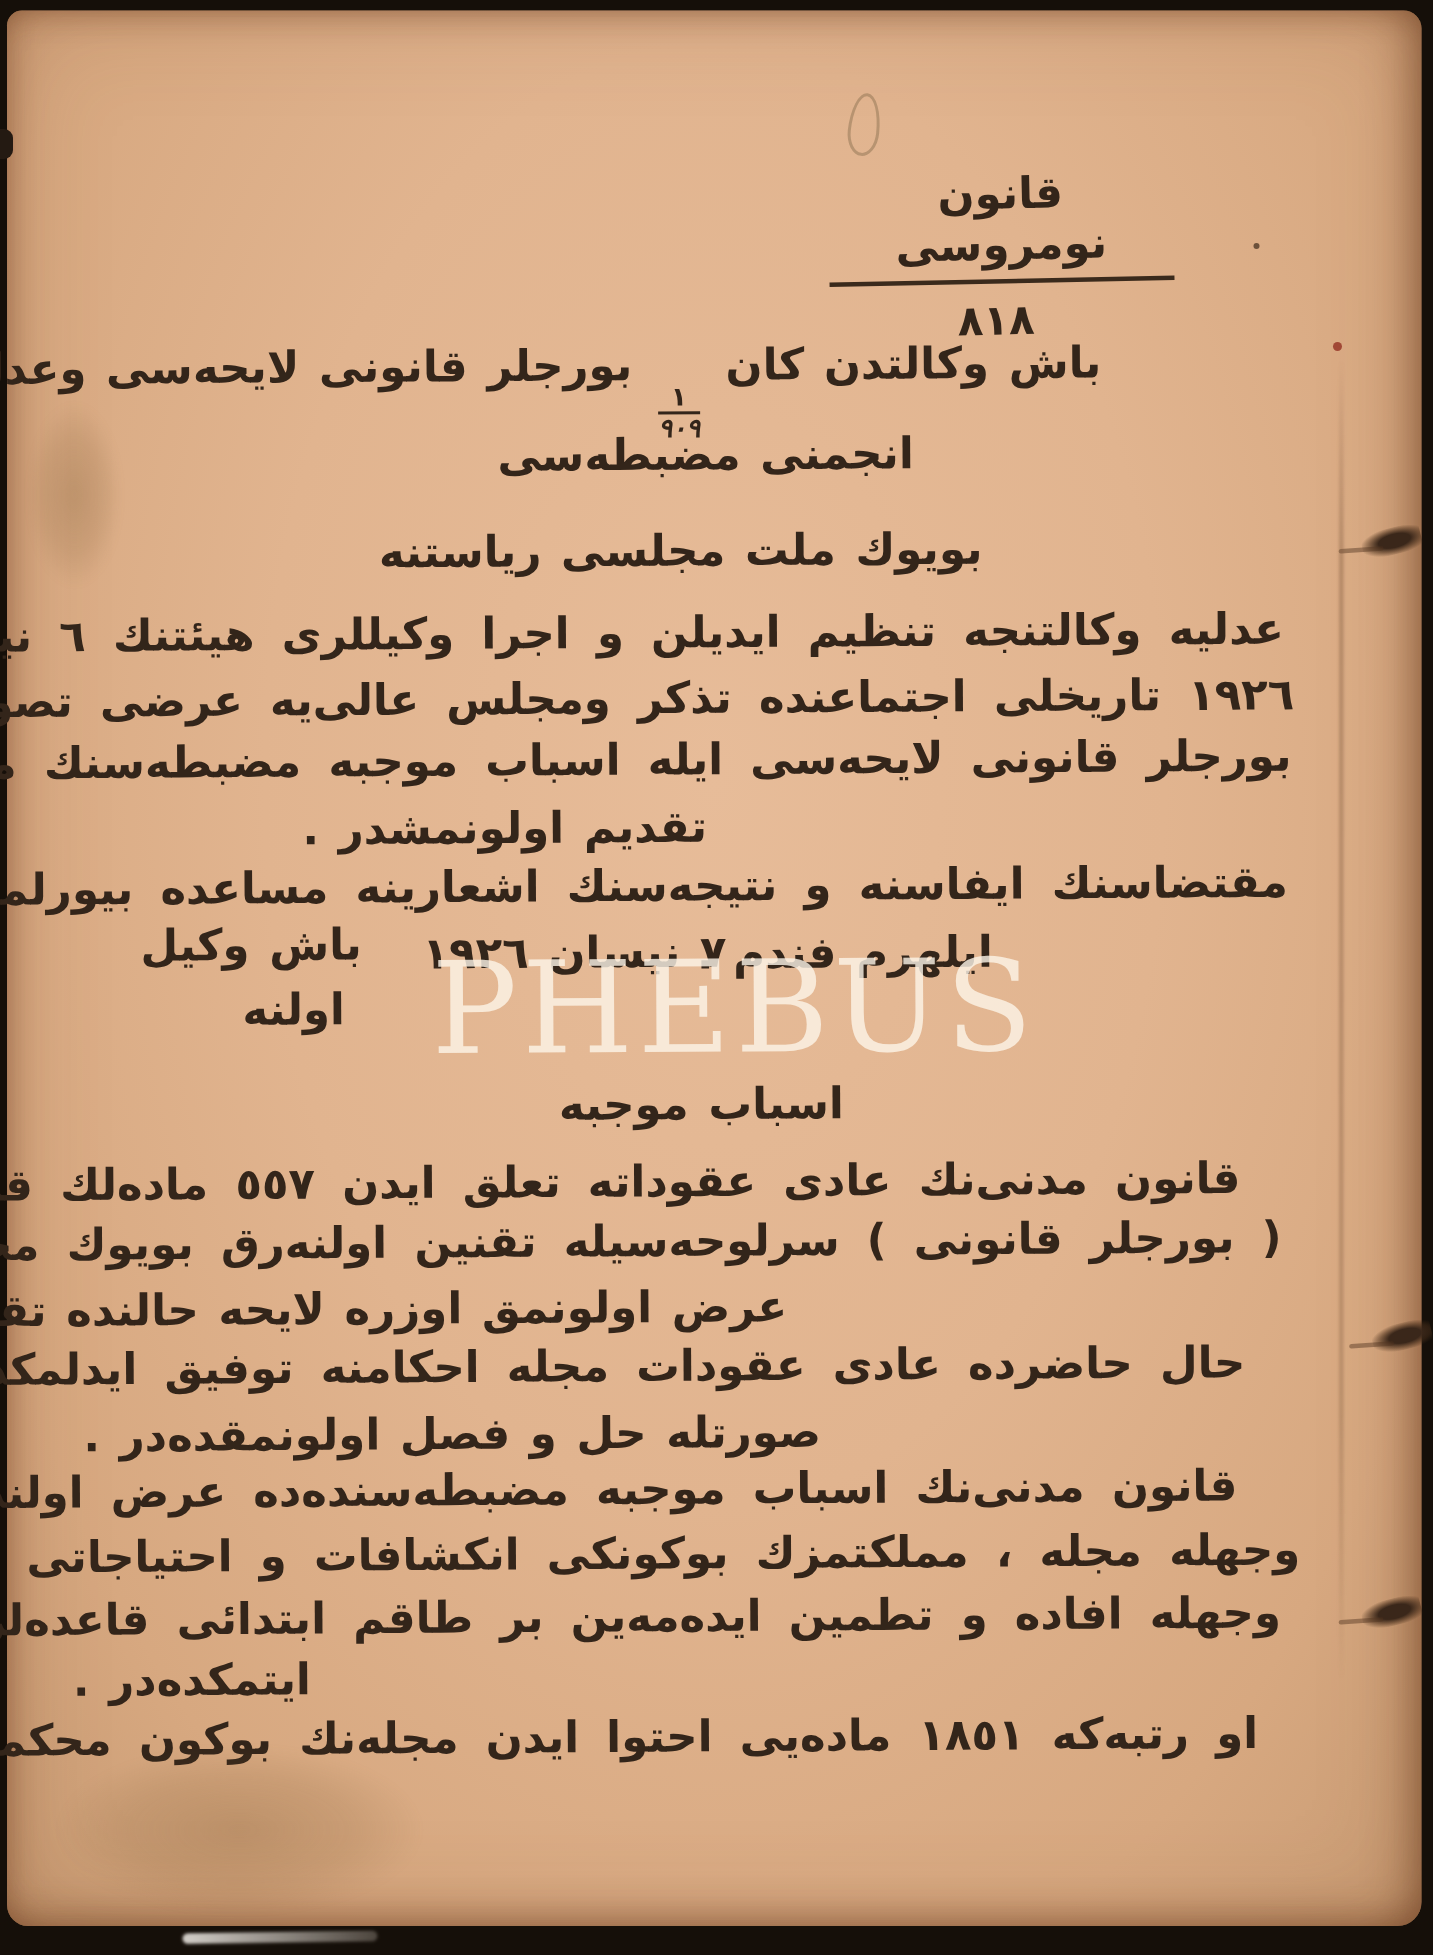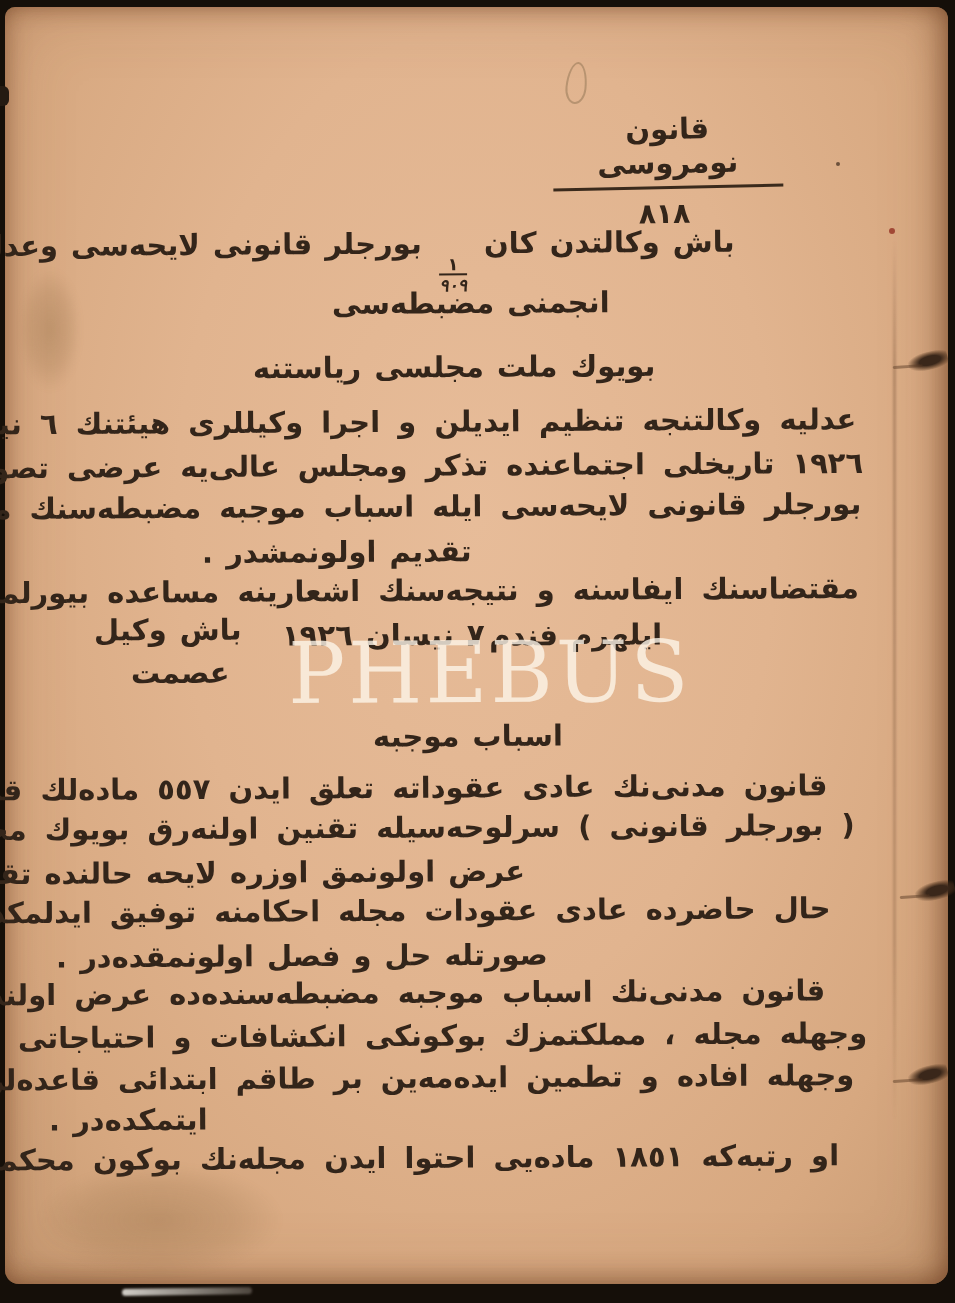--- a/index.html
+++ b/index.html
@@ -114,21 +114,21 @@
   <div class="t tight" style="top:349px;right:300px;">بويوك ملت مجلسى رياستنه</div>
 
   <div class="t" style="top:404px;right:99px;">عدليه وكالتنجه تنظيم ايديلن و اجرا وكيللرى هيئتنك ٦ نيســان</div>
   <div class="t" style="top:448px;right:92px;">١٩٢٦ تاريخلى اجتماعنده تذكر ومجلس عالى‌يه عرضى تصويب اولونان</div>
   <div class="t" style="top:489px;right:94px;">بورجلر قانونى لايحه‌سى ايله اسباب موجبه مضبطه‌سنك مصدق صورتى</div>
   <div class="t tight" style="top:534px;right:483px;">تقديم اولونمشدر .</div>
   <div class="t" style="top:573px;right:96px;">مقتضاسنك ايفاسنه و نتيجه‌سنك اشعارينه مساعده بيورلماسنى رجا</div>
   <div class="t tight" style="top:617px;right:293px;">ايلهرم فندم .</div>
   <div class="t tight" style="top:617px;right:470px;">٧ نيسان ١٩٢٦</div>
   <div class="t tight" style="top:612px;right:713px;">باش وكيل</div>
-  <div class="t tight" style="top:655px;right:725px;">عصمت</div>
+  <div class="t tight" style="top:655px;right:725px;">اولنه</div>
 
   <div class="t tight" style="top:718px;right:392px;">اسباب موجبه</div>
 
   <div class="t" style="top:770px;right:128px;">قانون مدنى‌نك عادى عقوداته تعلق ايدن ٥٥٧ ماده‌لك قسمى</div>
   <div class="t" style="top:810px;right:100px;">( بورجلر قانونى ) سرلوحه‌سيله تقنين اولنه‌رق بويوك مجلسك قبولنه</div>
   <div class="t tight" style="top:855px;right:430px;">عرض اولونمق اوزره لايحه حالنده تقديم قلندى .</div>
   <div class="t" style="top:893px;right:124px;">حال حاضرده عادى عقودات مجله احكامنه توفيق ايدلمكده و او</div>
   <div class="t tight" style="top:938px;right:407px;">صورتله حل و فصل اولونمقده‌در .</div>
   <div class="t" style="top:975px;right:130px;">قانون مدنى‌نك اسباب موجبه مضبطه‌سنده‌ده عرض اولنديغى</div>
   <div class="t" style="top:1018px;right:88px;">وجهله مجله ، مملكتمزك بوكونكى انكشافات و احتياجاتى هيچ بر</div>

